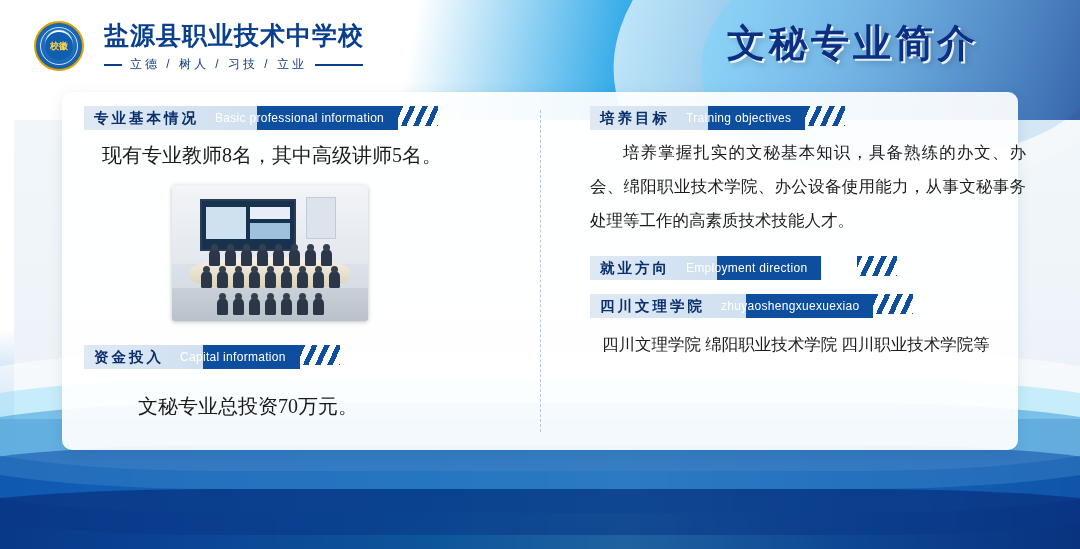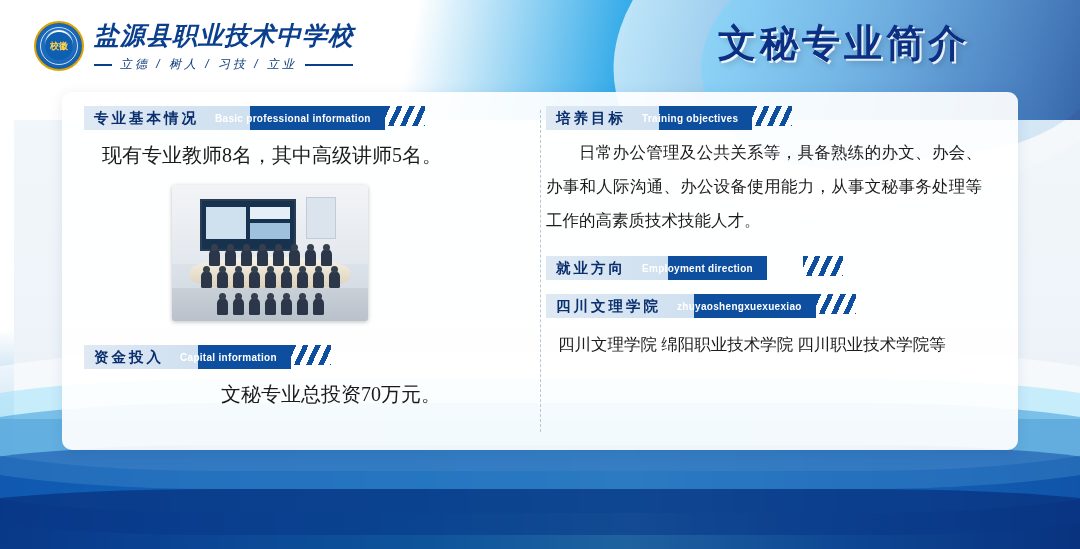--- a/index.html
+++ b/index.html
@@ -110,22 +110,21 @@
     border-radius: 50%;
     background: #0f5fb0;
     color: #ffd24d;
     font-size: 9px;
     display: flex;
     align-items: center;
     justify-content: center;
     font-weight: bold;
   }
   .school-block {
-    margin-left: 10px;
-    font-style: italic;
+    margin-left: 20px;
   }
   .school-name {
     font-family: "Liberation Serif", serif;
     font-size: 25px;
     font-weight: bold;
     color: #0a3f8e;
     letter-spacing: 1px;
   }
   .school-motto-line {
     margin-top: 4px;
@@ -144,21 +143,21 @@
     width: 48px;
   }
   .school-motto {
     font-size: 12px;
     color: #113f7e;
     letter-spacing: 3px;
   }
 
   .title-main {
     position: absolute;
-    right: 110px;
+    right: 101px;
     top: 18px;
     font-family: "Liberation Serif", serif;
     font-size: 38px;
     font-weight: bold;
     color: #0b2f82;
     letter-spacing: 4px;
     text-shadow: 2px 2px 0 rgba(255,255,255,0.85), 4px 4px 6px rgba(0,0,0,0.18);
   }
 
   
@@ -177,21 +176,21 @@
     left: 478px;
     top: 18px;
     height: 322px;
     border-left: 1px dashed #b9c6d4;
   }
   .col {
     position: absolute;
     top: 14px;
   }
   .col.left  { left: 22px;  width: 440px; }
-  .col.right { left: 484px; width: 436px; }
+  .col.right { left: 528px; width: 436px; }
 
   
   .sec {
     position: relative;
     height: 20px;
     margin-bottom: 10px;
     display: flex;
     align-items: stretch;
     text-align: center;
   }
@@ -206,26 +205,25 @@
   }
   .sec-cn {
     font-family: "Liberation Serif", serif;
     font-size: 14.5px;
     font-weight: bold;
     color: #0a2f6e;
     letter-spacing: 3px;
     padding-right: 12px;
   }
   .sec-en {
-    font-size: 10px;
+    font-size: 12px;
     color: #ffffff;
     letter-spacing: 0.3px;
     padding: 0 8px 0 4px;
     white-space: nowrap;
-    font-weight: bold;
   }
   .sec-tail {
     width: 40px;
     background: repeating-linear-gradient(115deg,
         #0d4e9e 0px, #0d4e9e 5px,
         rgba(13,78,158,0) 5px, rgba(13,78,158,0) 11px);
   }
 
   .para {
     font-family: "Liberation Serif", serif;
@@ -421,33 +419,33 @@
       </div>
 
       <div class="sec" style="margin-top:24px;">
         <div class="sec-main">
           <span class="sec-cn">资金投入</span>
           <span class="sec-en">Capital information</span>
         </div>
         <div class="sec-tail"></div>
       </div>
 
-      <div class="left-text" style="margin-top:16px; margin-left:54px;text-align:center;">文秘专业总投资70万元。</div>
+      <div class="left-text" style="margin-top:28px; margin-left:54px;">文秘专业总投资70万元。</div>
     </div>
 
     <div class="col right">
 
       <div class="sec">
         <div class="sec-main">
           <span class="sec-cn">培养目标</span>
           <span class="sec-en">Training objectives</span>
         </div>
         <div class="sec-tail"></div>
       </div>
-      <p class="para">日常办公管理及公共关系等，具备熟练的办文、办会、办事和人际沟通、办公设备使用能力，从事文秘事务处理等工作的高素质技术技能人才。</p>
+      <p class="para">培养掌握扎实的文秘基本知识，具备熟练的办文、办会、绵阳职业技术学院、办公设备使用能力，从事文秘事务处理等工作的高素质技术技能人才。</p>
 
       <div class="sec" style="margin-top:18px;gap:36px;">
         <div class="sec-main">
           <span class="sec-cn">就业方向</span>
           <span class="sec-en">Employment direction</span>
         </div>
         <div class="sec-tail"></div>
       </div>
 
       <div class="sec" style="margin-top:18px;">

